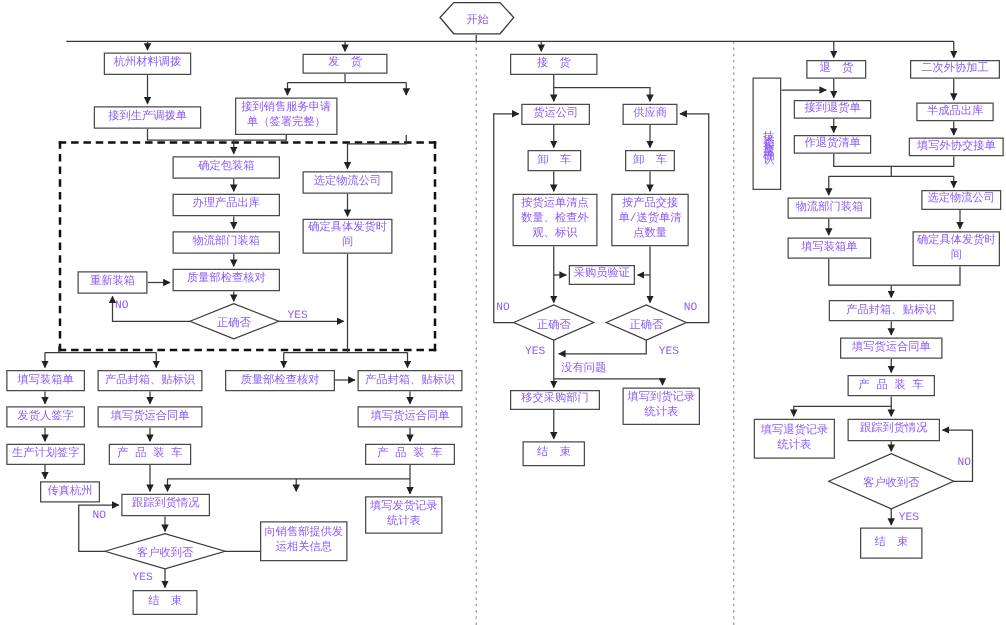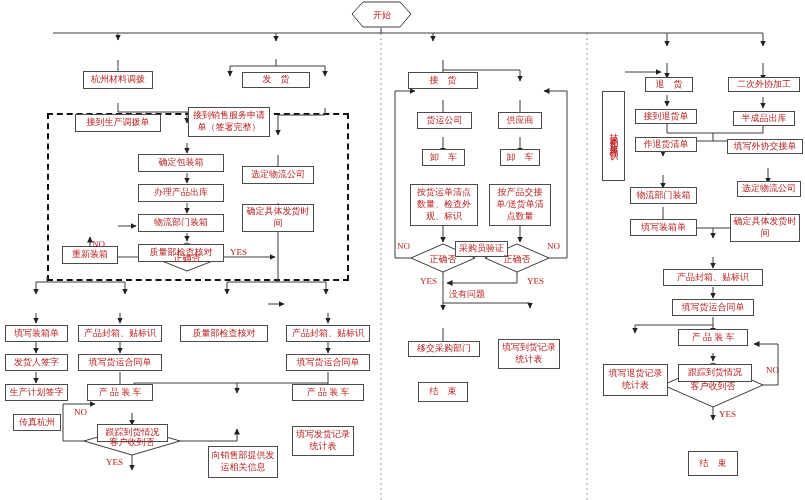--- a/index.html
+++ b/index.html
@@ -1,21 +1,21 @@
 <!DOCTYPE html>
 <html><head>
 <meta charset="utf-8">
 <style>
   html,body{margin:0;padding:0;background:#fff;}
   #stage{position:relative;width:805px;height:500px;background:#fff;overflow:hidden;
-         font-family:Liberation Serif, serif;color:#b91c1c;}
+         font-family:Liberation Mono, monospace;color:#8b5cf6;}
   #wires{position:absolute;left:0;top:0;z-index:1;}
   .box{position:absolute;z-index:2;box-sizing:border-box;border:1px solid #4a4a4a;background:#fff;
        display:flex;align-items:center;justify-content:center;text-align:center;
-       font-size:9px;line-height:1.3;padding:1px 2px;margin-top:29px;}
+       font-size:9px;line-height:1.3;padding:1px 2px;}
   .end{border-radius:0;border:1px solid #4a4a4a;}
   .vert{writing-mode:vertical-lr;letter-spacing:3px;line-height:1;padding:4px 2px;}
   .dlab{position:absolute;z-index:3;font-size:9px;text-align:center;background:transparent;}
   .elab{position:absolute;z-index:3;font-size:9px;white-space:nowrap;}
   .dashedframe{position:absolute;z-index:0;border:2px dashed #111;background:transparent;}
 </style>
 </head>
 <body>
 
 <div id="stage">
@@ -145,21 +145,21 @@
   <div class="box" style="left:138px;top:155px;width:86px;height:18px">办理产品出库</div>
   <div class="box" style="left:138px;top:185px;width:86px;height:18px">物流部门装箱</div>
   <div class="box" style="left:138px;top:215px;width:86px;height:18px">质量部检查核对</div>
   <div class="box" style="left:62px;top:217px;width:56px;height:18px">重新装箱</div>
   <div class="dlab" style="left:160px;top:252px;width:54px">正确否</div>
   <div class="box" style="left:242px;top:137px;width:72px;height:18px">选定物流公司</div>
   <div class="box" style="left:242px;top:175px;width:72px;height:28px">确定具体发货时间</div>
   <div class="box" style="left:5px;top:296px;width:63px;height:17px">填写装箱单</div>
   <div class="box" style="left:5px;top:325px;width:63px;height:17px">发货人签字</div>
   <div class="box" style="left:5px;top:355px;width:63px;height:17px">生产计划签字</div>
-  <div class="box" style="left:13px;top:385px;width:48px;height:17px">传真杭州</div>
+  <div class="box" style="left:32px;top:385px;width:48px;height:17px">传真杭州</div>
   <div class="box" style="left:78px;top:296px;width:84px;height:17px">产品封箱、贴标识</div>
   <div class="box" style="left:78px;top:325px;width:84px;height:17px">填写货运合同单</div>
   <div class="box" style="left:87px;top:355px;width:66px;height:17px">产 品 装 车</div>
   <div class="box" style="left:180px;top:296px;width:88px;height:17px">质量部检查核对</div>
   <div class="box" style="left:286px;top:296px;width:84px;height:17px">产品封箱、贴标识</div>
   <div class="box" style="left:286px;top:325px;width:84px;height:17px">填写货运合同单</div>
   <div class="box" style="left:292px;top:355px;width:72px;height:17px">产 品 装 车</div>
   <div class="box" style="left:97px;top:395px;width:71px;height:18px">跟踪到货情况</div>
   <div class="dlab" style="left:102px;top:436px;width:60px">客户收到否</div>
   <div class="box" style="left:208px;top:417px;width:70px;height:32px">向销售部提供发运相关信息</div>

